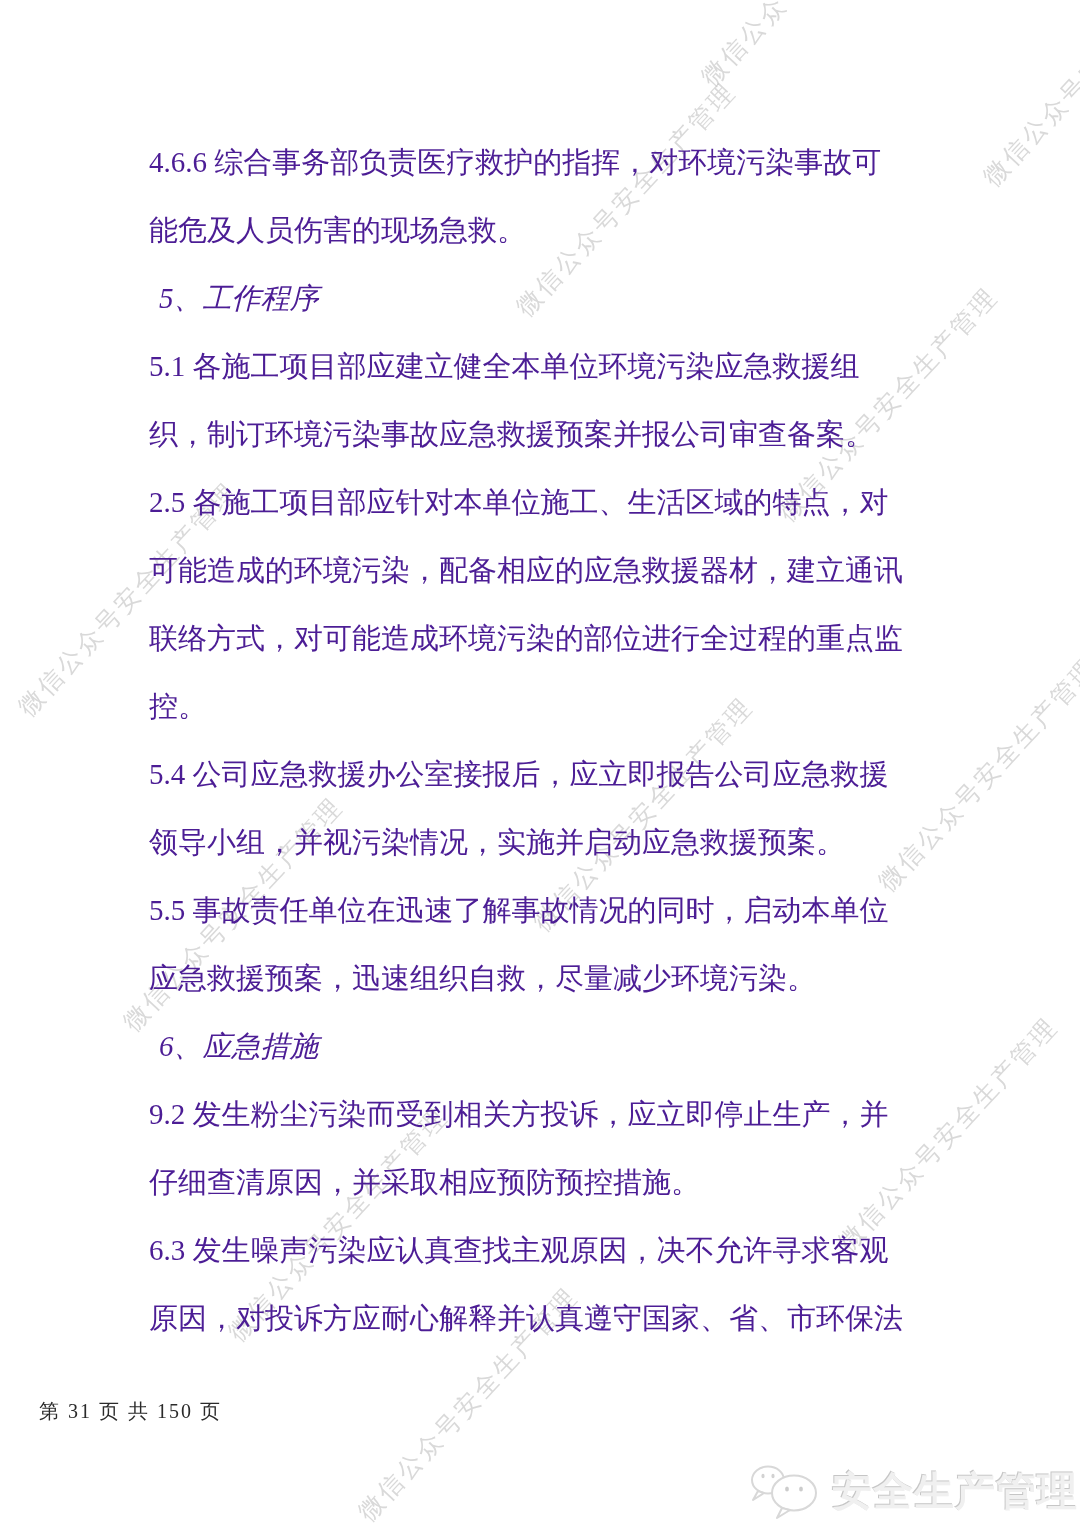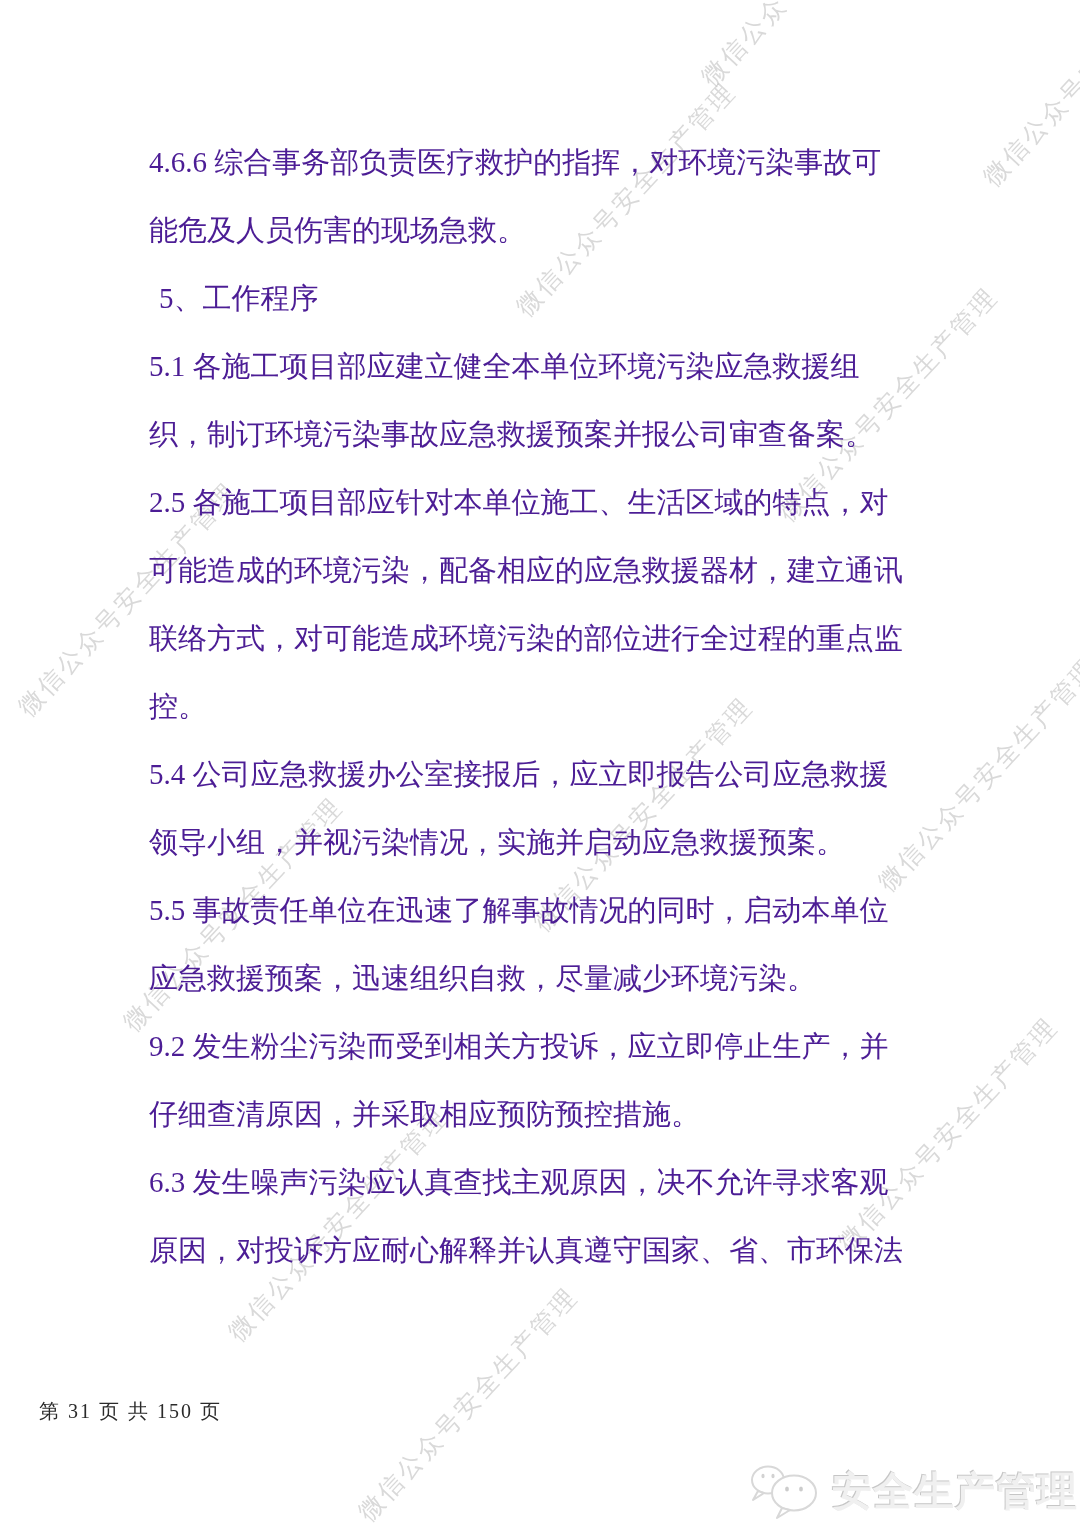--- a/index.html
+++ b/index.html
@@ -37,21 +37,21 @@
     line-height:68px;
     color:#4c1d95;
     text-align:justify;
   }
   .content p,.content h2{
     margin:0;padding:0;
     font-size:29px;
     font-weight:normal;
     white-space:pre-wrap;
   }
-  .content h2{padding-left:10px;}
+  .content h2{padding-left:10px;font-style:italic;}
   
   .page-footer{
     position:absolute;
     left:0;top:1398px;width:872px;
     font-size:20px;
     letter-spacing:2px;
     color:#2a2a2a;
     padding-left:39px;
   }
   
@@ -96,20 +96,21 @@
     <p>5.1 各施工项目部应建立健全本单位环境污染应急救援组
 织，制订环境污染事故应急救援预案并报公司审查备案。</p>
     <p>2.5 各施工项目部应针对本单位施工、生活区域的特点，对
 可能造成的环境污染，配备相应的应急救援器材，建立通讯
 联络方式，对可能造成环境污染的部位进行全过程的重点监
 控。</p>
     <p>5.4 公司应急救援办公室接报后，应立即报告公司应急救援
 领导小组，并视污染情况，实施并启动应急救援预案。</p>
     <p>5.5 事故责任单位在迅速了解事故情况的同时，启动本单位
 应急救援预案，迅速组织自救，尽量减少环境污染。</p>
+    <h2>6、应急措施</h2>
     <p>9.2 发生粉尘污染而受到相关方投诉，应立即停止生产，并
 仔细查清原因，并采取相应预防预控措施。</p>
     <p>6.3 发生噪声污染应认真查找主观原因，决不允许寻求客观
 原因，对投诉方应耐心解释并认真遵守国家、省、市环保法</p>
   </main>
 
   <div class="page-footer">第 31 页 共 150 页</div>
 
   <div class="brand">
     <svg class="wechat-icon" width="78" height="62" viewBox="0 0 78 62" xmlns="http://www.w3.org/2000/svg">

